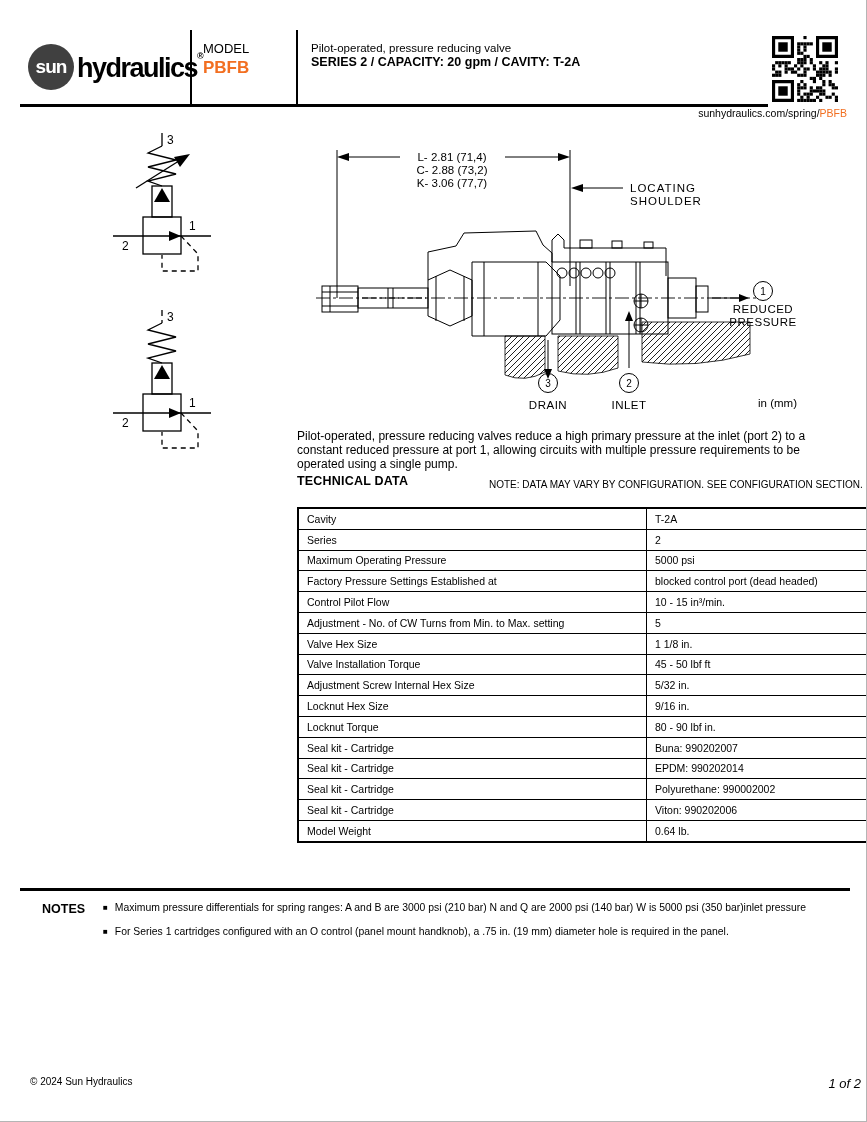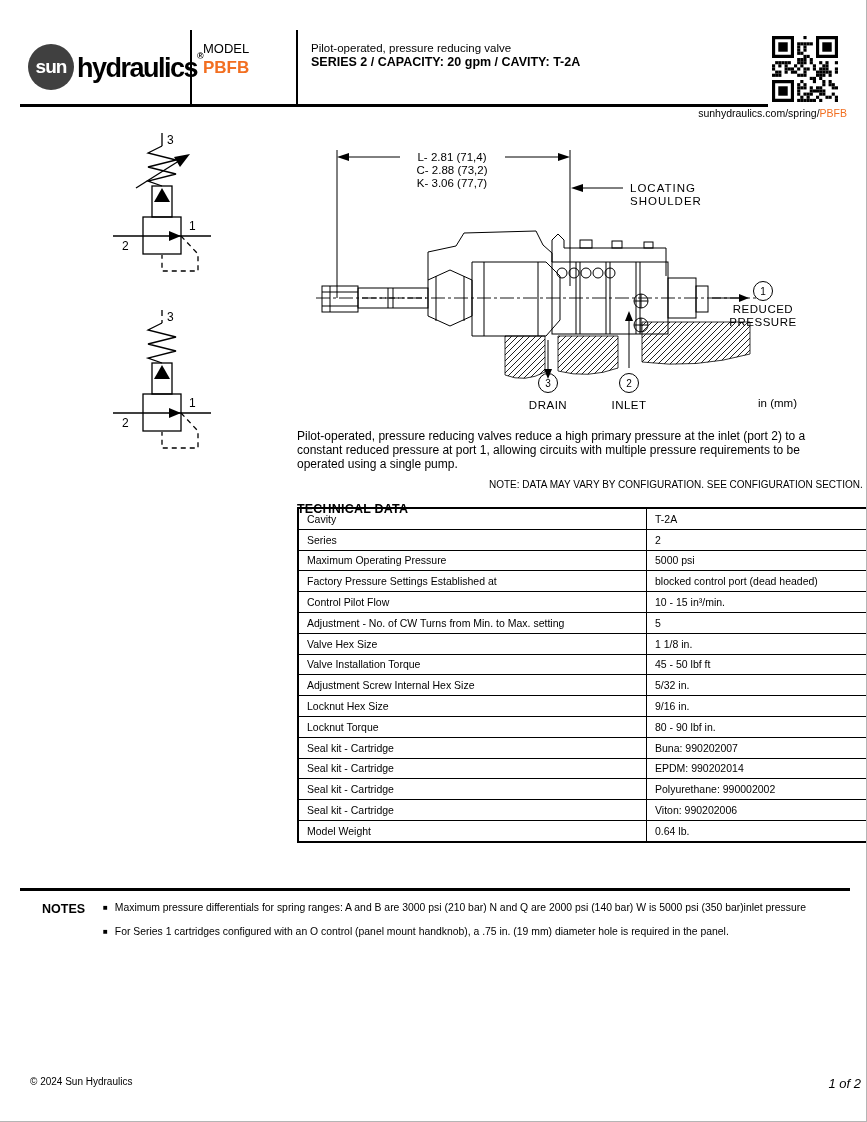--- a/index.html
+++ b/index.html
@@ -15,21 +15,21 @@
   .logo-word sup{font-size:9px;font-weight:700;vertical-align:18px;letter-spacing:0;}
   .vdiv{width:2px;background:#000;top:30px;height:75px;}
   .model-label{left:203px;top:41px;font-size:13px;}
   .model-value{left:203px;top:58px;font-size:17px;font-weight:bold;}
   .title1{left:311px;top:42px;font-size:11.5px;}
   .title2{left:311px;top:55px;font-size:12.5px;font-weight:bold;}
   .hrule{background:#000;height:3px;}
   .url{top:107px;right:19px;font-size:10.5px;}
   
   .desc{left:297px;top:429px;width:550px;font-size:12px;line-height:14px;}
-  .tech-heading{left:297px;top:474px;font-size:12.5px;font-weight:bold;letter-spacing:.2px;margin-top:28px;}
+  .tech-heading{left:297px;top:474px;font-size:12.5px;font-weight:bold;letter-spacing:.2px;}
   .tech-note{left:489px;top:479px;font-size:10px;}
   
   table.tech{left:297px;top:507px;position:absolute;border-collapse:collapse;width:589px;table-layout:fixed;}
   table.tech{border:2px solid #000;}
   table.tech td{border:1px solid #000;font-size:10.5px;height:19.8px;padding:0 4px 0 8px;overflow:hidden;white-space:nowrap;}
   table.tech td:first-child{width:335px;}
   
   .notes-heading{left:42px;top:902px;font-size:12.5px;font-weight:bold;}
   .notes-list{left:103px;top:901px;width:748px;}
   .note-item{font-size:10.4px;line-height:13px;margin-bottom:11px;display:flex;}

